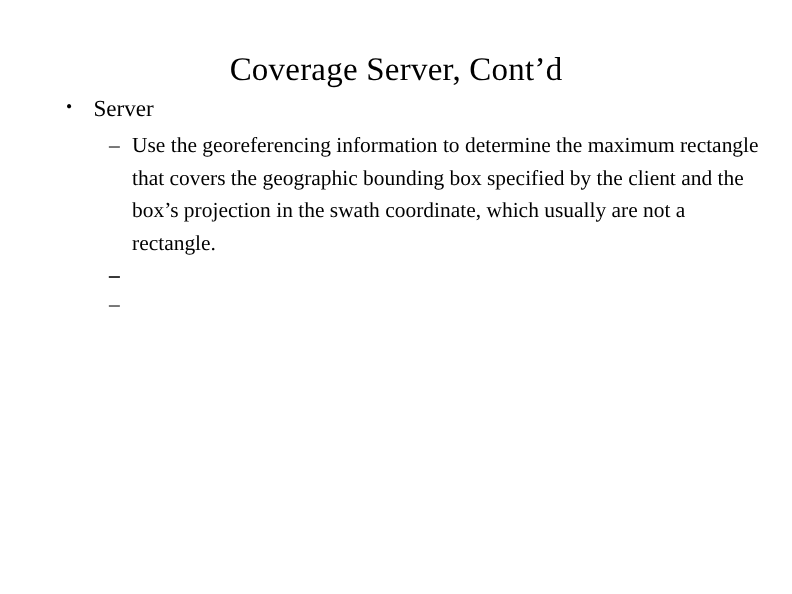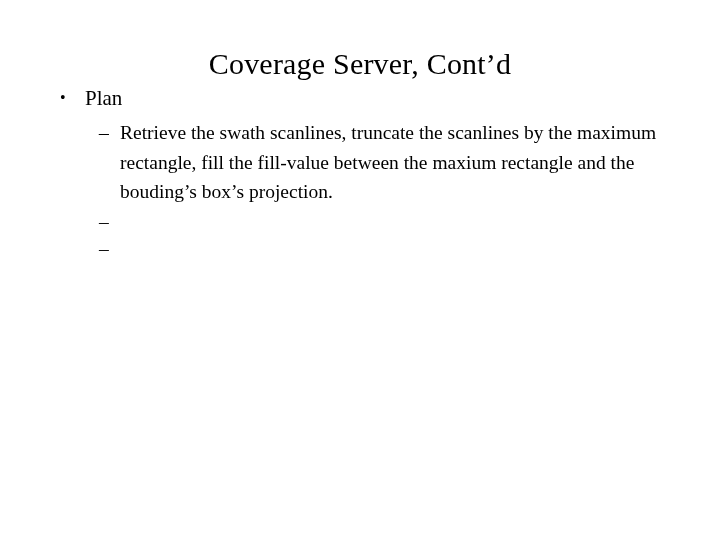--- a/index.html
+++ b/index.html
@@ -90,30 +90,30 @@
 <body>
 
 <div class="slide">
 
   <h1 class="slide-title">Coverage Server, Cont’d</h1>
 
   <div class="body-area">
 
     <div class="lvl1">
       <span class="marker">•</span>
-      <span class="txt">Plan</span>
+      <span class="txt">Server</span>
     </div>
 
     <div class="lvl2">
       <span class="marker">–</span>
+      <span class="txt">Use the georeferencing information to determine the maximum rectangle that covers the geographic bounding box specified by the client and the box’s projection in the swath coordinate, which usually are not a rectangle.</span>
     </div>
 
     <div class="lvl2">
       <span class="marker">–</span>
-      <span class="txt">Retrieve the swath scanlines, truncate the scanlines by the maximum rectangle, fill the fill-value between the maxium rectangle and the bouding’s box’s projection.</span>
     </div>
 
     <div class="lvl2">
       <span class="marker">–</span>
     </div>
 
     <div class="lvl2 spaced-before">
       <span class="marker">–</span>
     </div>
 

